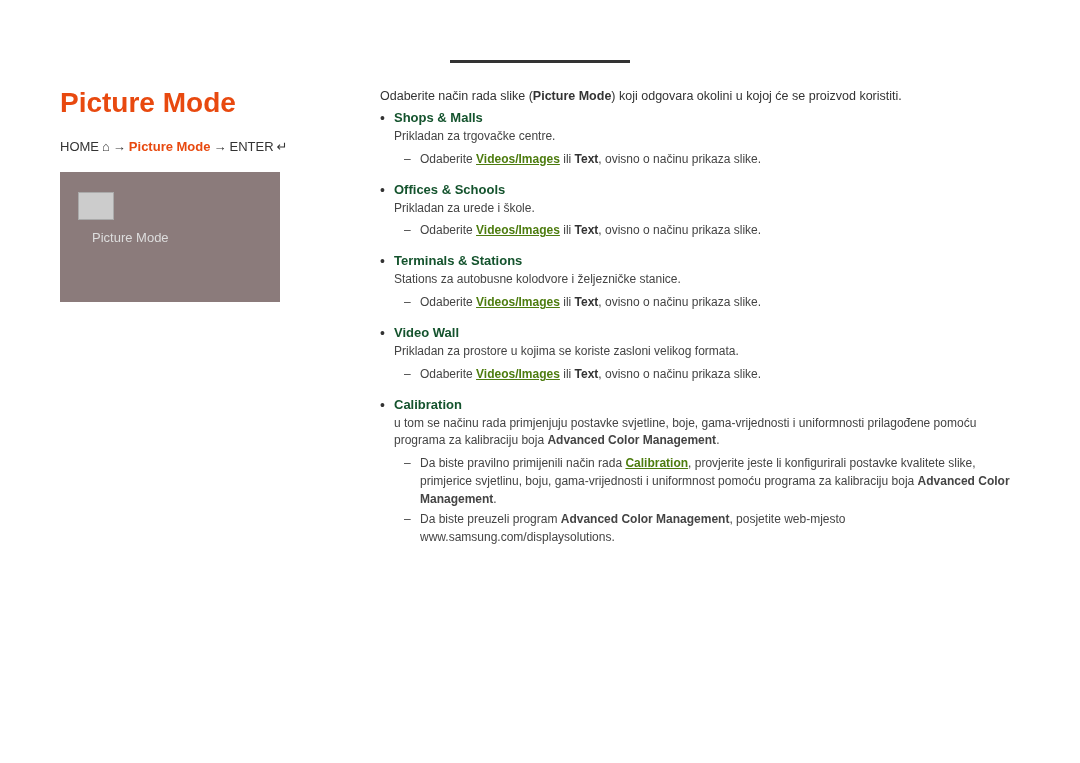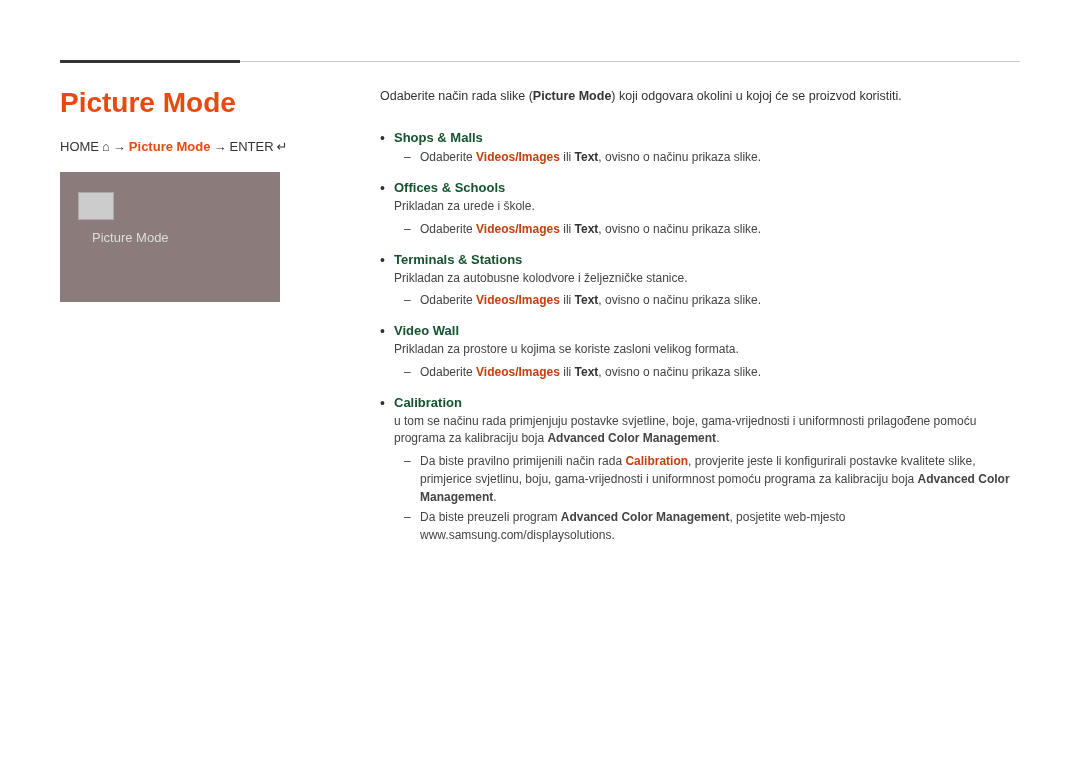--- a/index.html
+++ b/index.html
@@ -12,20 +12,21 @@
       height: 763px;
       overflow: hidden;
     }
 
     .page-container {
       width: 1080px;
       height: 763px;
       padding: 60px 60px 40px 60px;
       display: flex;
       flex-direction: column;
+      align-items: center;
     }
 
     .top-rule {
       display: flex;
       align-items: center;
       margin-bottom: 24px;
     }
 
     .top-rule-dark {
       width: 180px;
@@ -117,21 +118,21 @@
       content: '―  ';
     }
 
     .right-panel {
       flex: 1;
     }
 
     .intro-text {
       font-size: 12.5px;
       color: #333;
-      margin-bottom: 24px;
+      margin-bottom: 4px;
       line-height: 1.5;
     }
 
     .section-list {
       list-style: none;
       padding: 0;
     }
 
     .section-list > li {
       margin-bottom: 14px;
@@ -176,22 +177,23 @@
       margin-bottom: 2px;
     }
 
     .sub-list li::before {
       content: '–';
       position: absolute;
       left: 0;
     }
 
     .bold-red {
-      color: #c2410c;
-      font-weight: bold;
+      color: #4d7c0f;
+      font-weight: bold;
+      text-decoration: underline;
     }
 
     .bold {
       font-weight: bold;
       color: #333;
       margin-top: 48px;
     }
   </style>
 </head>
 <body>
@@ -229,40 +231,41 @@
 
     <div class="right-panel">
       <p class="intro-text">
         Odaberite način rada slike (<strong>Picture Mode</strong>) koji odgovara okolini u kojoj će se proizvod koristiti.
       </p>
 
       <ul class="section-list">
 
         <li>
           <div class="section-title">Shops &amp; Malls</div>
+          <div class="section-desc">Prikladan za trgovačke centre.</div>
           <ul class="sub-list">
             <li>
               Odaberite <span class="bold-red">Videos/Images</span> ili <span class="bold">Text</span>, ovisno o načinu prikaza slike.
             </li>
           </ul>
         </li>
 
         <li>
           <div class="section-title">Offices &amp; Schools</div>
           <div class="section-desc">Prikladan za urede i škole.</div>
           <ul class="sub-list">
             <li>
               Odaberite <span class="bold-red">Videos/Images</span> ili <span class="bold">Text</span>, ovisno o načinu prikaza slike.
             </li>
           </ul>
         </li>
 
         <li>
           <div class="section-title">Terminals &amp; Stations</div>
-          <div class="section-desc">Prikladan za autobusne kolodvore i željezničke stanice.</div>
+          <div class="section-desc">Stations za autobusne kolodvore i željezničke stanice.</div>
           <ul class="sub-list">
             <li>
               Odaberite <span class="bold-red">Videos/Images</span> ili <span class="bold">Text</span>, ovisno o načinu prikaza slike.
             </li>
           </ul>
         </li>
 
         <li>
           <div class="section-title">Video Wall</div>
           <div class="section-desc">Prikladan za prostore u kojima se koriste zasloni velikog formata.</div>

